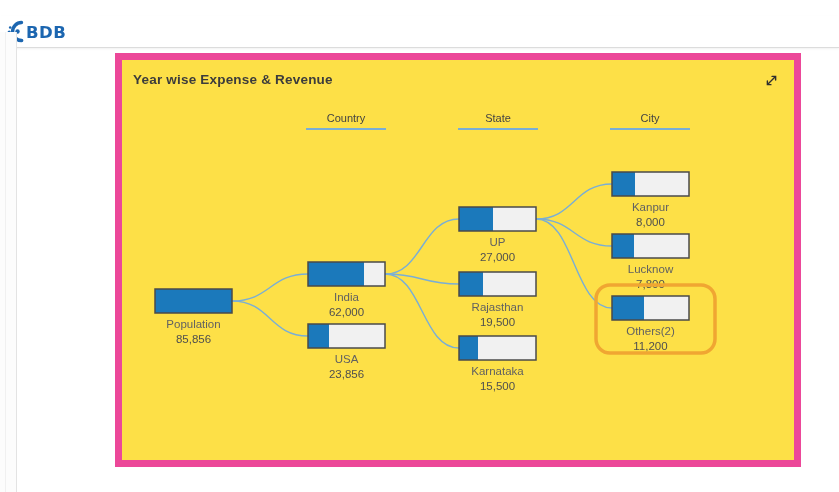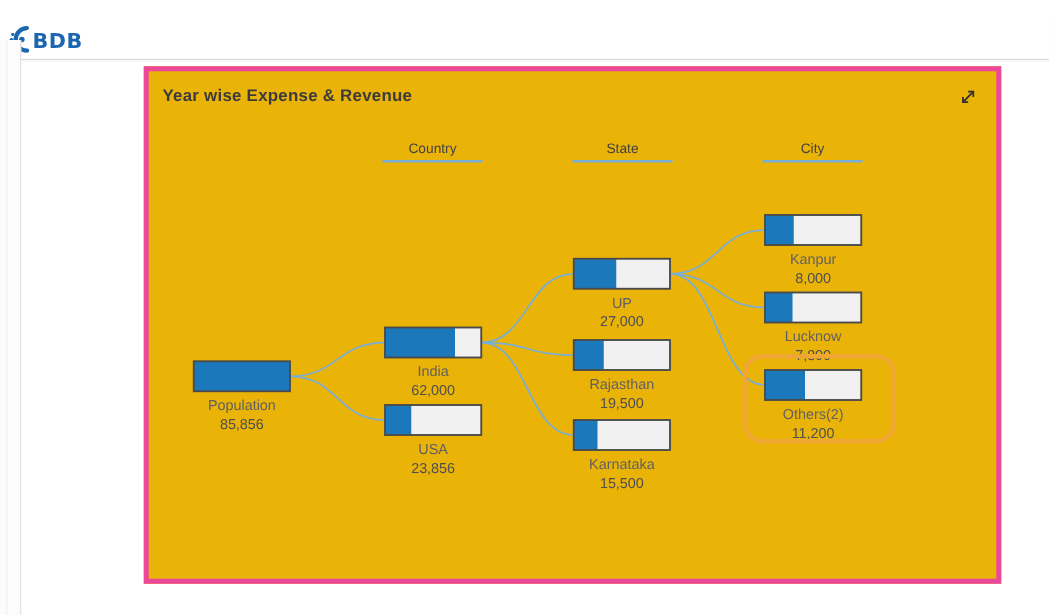--- a/index.html
+++ b/index.html
@@ -11,22 +11,22 @@
     border-bottom:1px solid #dcdcdc;box-shadow:0 1px 2px rgba(0,0,0,.06);margin-top:16px;}
   .logo{position:absolute;left:7px;top:3px;height:25px;display:flex;align-items:center;}
   .logo svg{display:block;}
 
   
   .left-rail{position:absolute;left:0;top:32px;width:16px;height:460px;background:#fcfcfc;
     border-right:1px solid #e3e3e3;}
   .left-rail-inner{position:absolute;left:5px;top:0;height:100%;border-left:1px solid #f0f0f0;}
 
   
-  .card{position:absolute;left:115px;top:53px;width:686px;height:414px;background:#eab308;
-    border:4px solid #ec4899;box-sizing:border-box;}
+  .card{position:absolute;left:115px;top:53px;width:686px;height:414px;background:#fde047;
+    border:7px solid #ec4899;box-sizing:border-box;}
   .card-title{position:absolute;left:11px;top:12px;font-size:13.5px;font-weight:600;
     color:#3c3c3c;letter-spacing:.2px;}
   .expand-btn{position:absolute;right:13px;top:10px;width:20px;height:20px;cursor:pointer;
     display:flex;align-items:center;justify-content:center;background:transparent;border:none;padding:0;}
 
   
   #tree-svg{position:absolute;left:0;top:0;pointer-events:none;}
   #tree-svg .level-label{font:11px "Liberation Sans",sans-serif;fill:#434343;}
   #tree-svg .node-label{font:11.5px "Liberation Sans",sans-serif;fill:#616161;}
   #tree-svg .node-value{font:11.5px "Liberation Sans",sans-serif;fill:#4f4f4f;}

